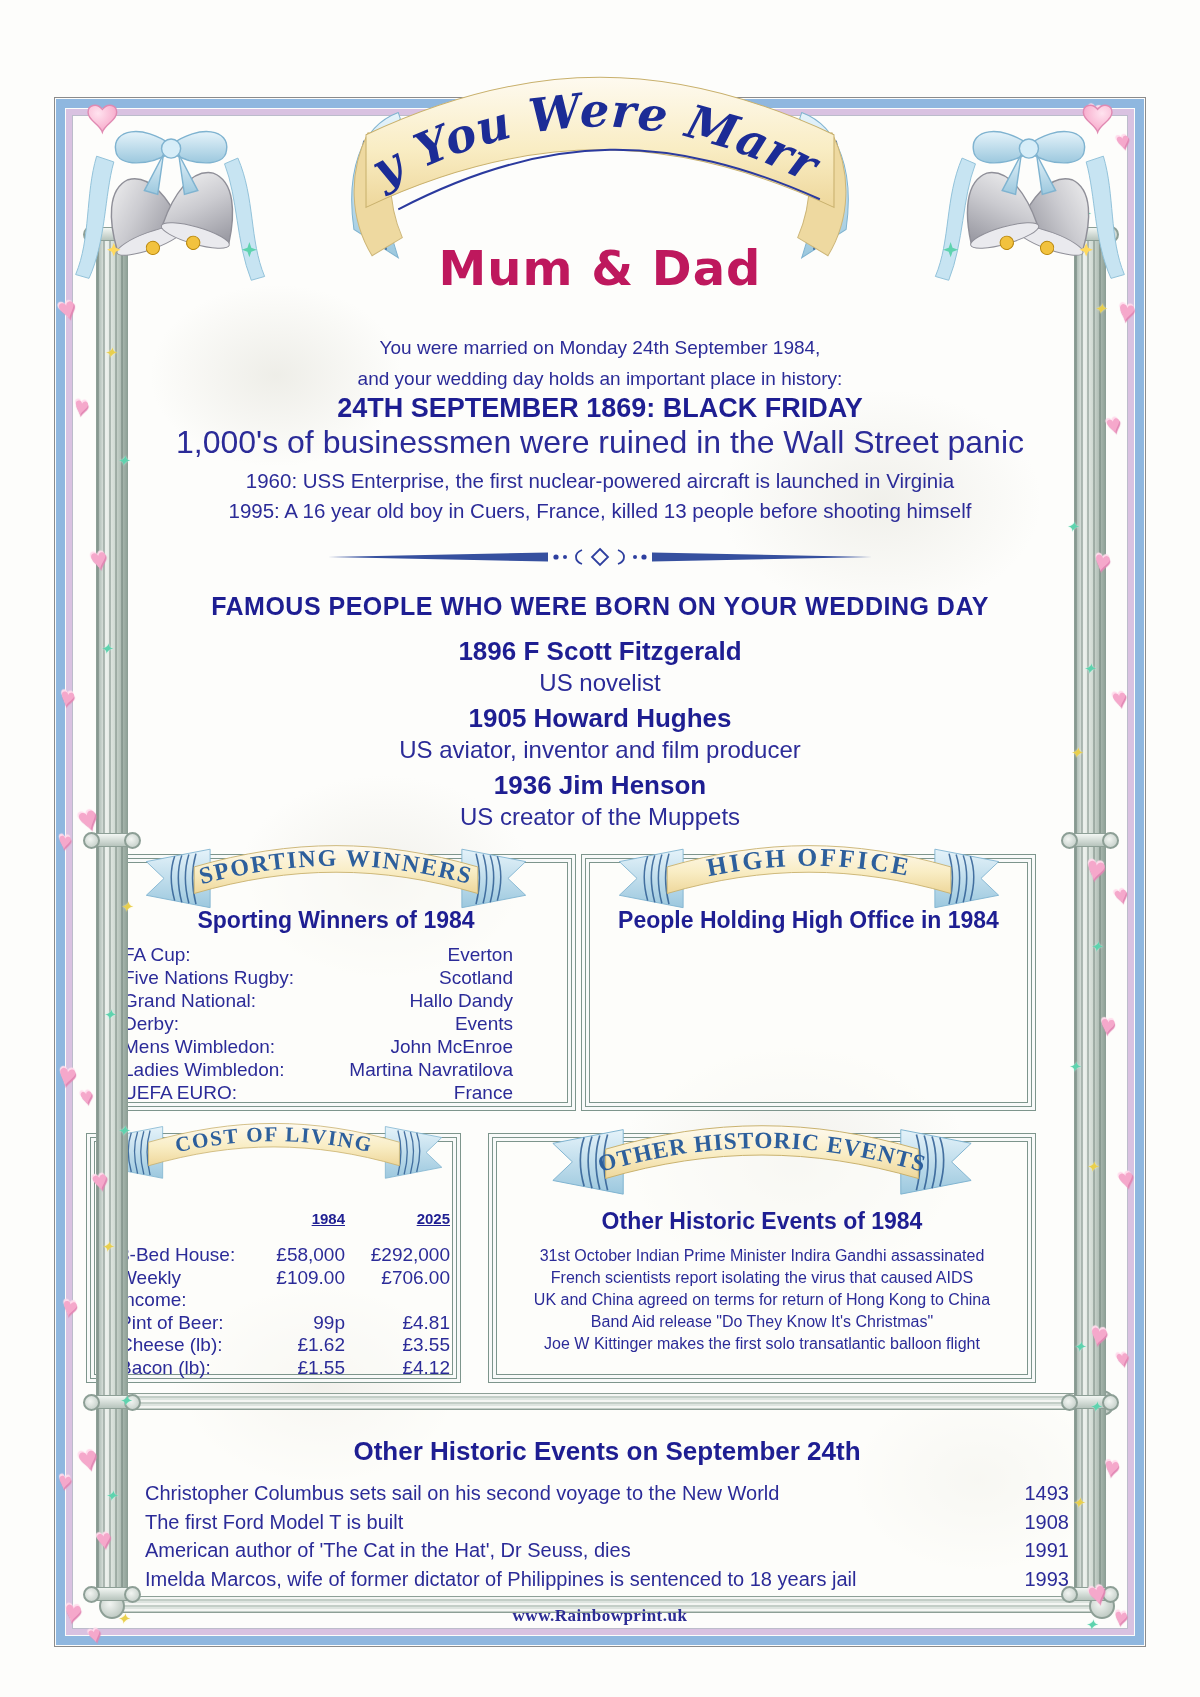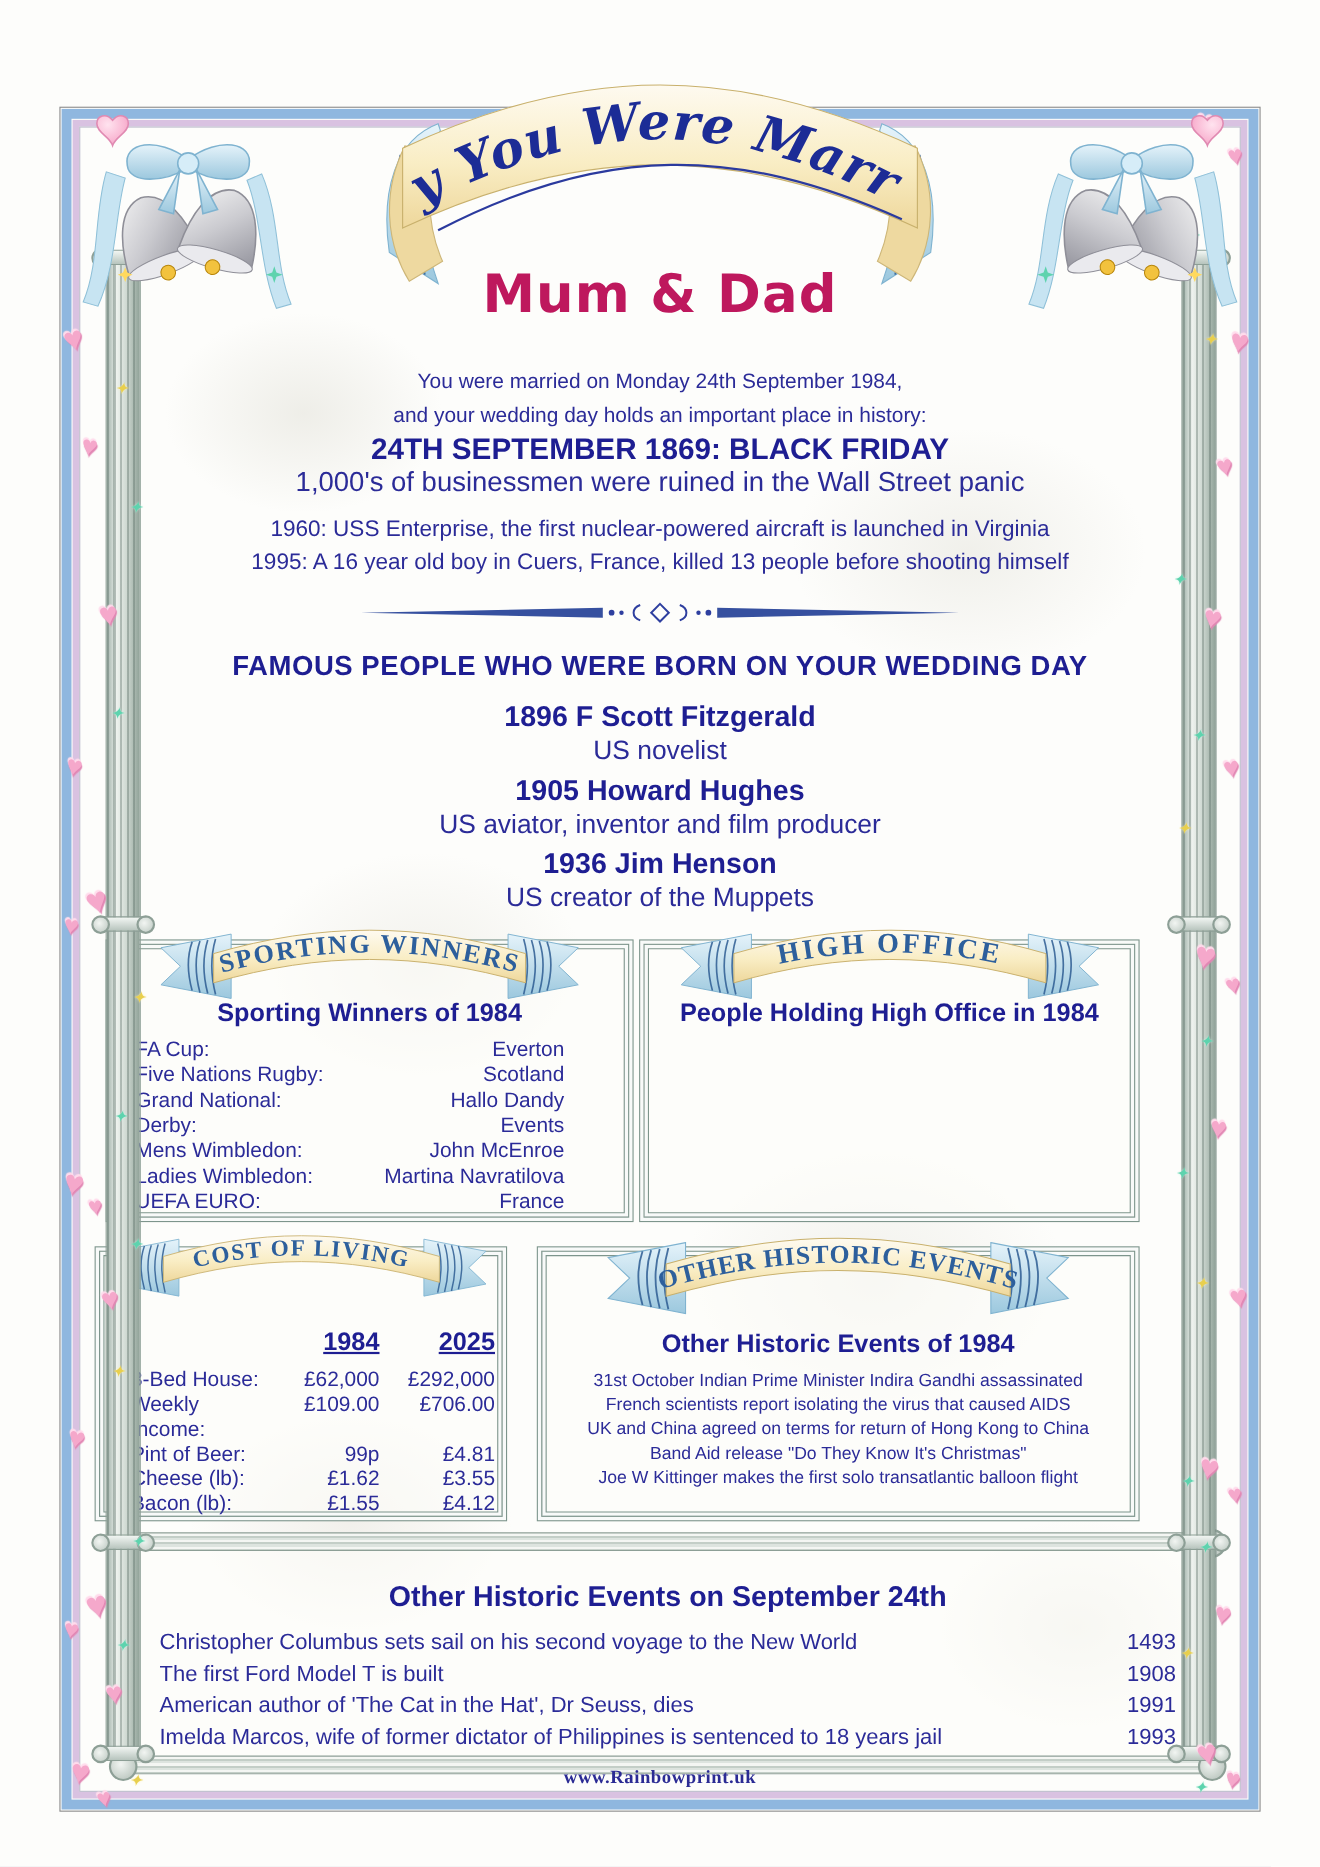--- a/index.html
+++ b/index.html
@@ -54,21 +54,21 @@
   .heart{position:absolute;z-index:3;color:#f5a8cb;text-shadow:-1px -2px 1px #ffdcec, 1px 2px 1px #e287b4;}
   .heart::before{content:"♥";display:block;transform:rotate(var(--r,0deg));}
   .star{position:absolute;z-index:3;color:#5ed3ae;font-size:15px;text-shadow:0 0 2px #c2f3e2;}
   .star::before{content:"✦";display:block;}
   .star.y{color:#e8cf4e;text-shadow:0 0 2px #fff0b0;}
   
   .centered{position:absolute;left:90px;right:90px;text-align:center;z-index:2;}
   .recipients{top:240px;font-family:"DejaVu Sans",sans-serif;font-size:48px;font-weight:700;color:#be185d;letter-spacing:1px;}
   .intro{top:332px;font-size:19px;line-height:31px;}
   .headline-title{top:393px;font-size:27px;font-weight:700;color:#1e1e92;}
-  .headline-sub{top:424px;font-size:25px;}
+  .headline-sub{top:424px;font-size:32px;}
   .date-events{top:466px;font-size:20.5px;line-height:30px;}
   .divider{top:546px;height:22px;}
   .divider svg{display:block;margin:0 auto;}
   .div-line{fill:#36509f;}
   .div-orn{fill:none;stroke:#2e3f9f;stroke-width:1.8;}
   .div-dot{fill:#2e3f9f;}
   .famous{top:592px;}
   .famous-heading{font-size:25px;font-weight:700;color:#1e1e92;margin-bottom:14px;letter-spacing:.5px;}
   .person-name{font-size:26px;font-weight:700;color:#1e1e92;line-height:33px;margin-top:5px;}
   .person-desc{font-size:24px;line-height:29px;}
@@ -79,21 +79,21 @@
   .panel-heading{margin-top:48px;text-align:center;font-size:23px;font-weight:700;color:#1e1e92;}
   .kv{display:grid;grid-template-columns:1fr auto;font-size:19px;line-height:23px;margin-top:9px;}
   .kv .v{text-align:right;}
   .panel-sporting{left:100px;top:858px;width:470px;height:247px;}
   .panel-sporting .kv{padding:0 58px 0 22px;}
   .panel-high{left:585px;top:858px;width:445px;height:247px;}
   .panel-high .kv{padding:0 25px 0 15px;}
   .panel-cost{left:90px;top:1137px;width:365px;height:240px;}
   .cost-grid{display:grid;grid-template-columns:1fr 100px 105px;padding:0 6px 0 28px;font-size:19px;line-height:22.5px;}
   .cost-grid .num{text-align:right;}
-  .cost-head{margin-top:66px;font-weight:700;font-size:23px;line-height:30px;margin-bottom:10px;}
+  .cost-head{margin-top:66px;font-weight:700;font-size:15px;line-height:30px;margin-bottom:10px;}
   .cost-head .num{text-decoration:underline;color:#1e1e92;}
   .panel-events{left:492px;top:1137px;width:538px;height:240px;}
   .panel-events .panel-heading{margin-top:70px;}
   .event-lines{margin-top:10px;text-align:center;font-size:16px;line-height:22px;}
   .panel-september{left:112px;top:1402px;width:980px;height:203px;border-left:5px double #7d958c;border-right:5px double #7d958c;
     border-top:none;border-bottom:none;box-shadow:none;background:rgba(253,253,250,.5);}
   .panel-september .panel-heading{margin-top:34px;font-size:26px;}
   .sep-rows{margin-top:12px;padding:0 28px;font-size:20px;line-height:28.5px;}
   .sep-row{display:flex;justify-content:space-between;}
   .rod{position:absolute;left:-8px;right:-8px;height:15px;border:1px solid #8d9f96;border-radius:7px;z-index:2;
@@ -216,21 +216,21 @@
       <path id="ribpath-3" d="M60,58 C170,27 270,27 380,58" fill="none"></path>
       <text class="rib-text" text-anchor="middle"><textPath href="#ribpath-3" startOffset="50%">COST OF LIVING</textPath></text>
     </svg>
     <div class="cost-grid cost-head">
       <span></span>
       <span class="num">1984</span>
       <span class="num">2025</span>
     </div>
     <div class="cost-grid">
       <span>3-Bed House:</span>
-        <span class="num">£62,000</span>
+        <span class="num">£58,000</span>
         <span class="num">£292,000</span>
       <span>Weekly Income:</span>
         <span class="num">£109.00</span>
         <span class="num">£706.00</span>
       <span>Pint of Beer:</span>
         <span class="num">99p</span>
         <span class="num">£4.81</span>
       <span>Cheese (lb):</span>
         <span class="num">£1.62</span>
         <span class="num">£3.55</span>

